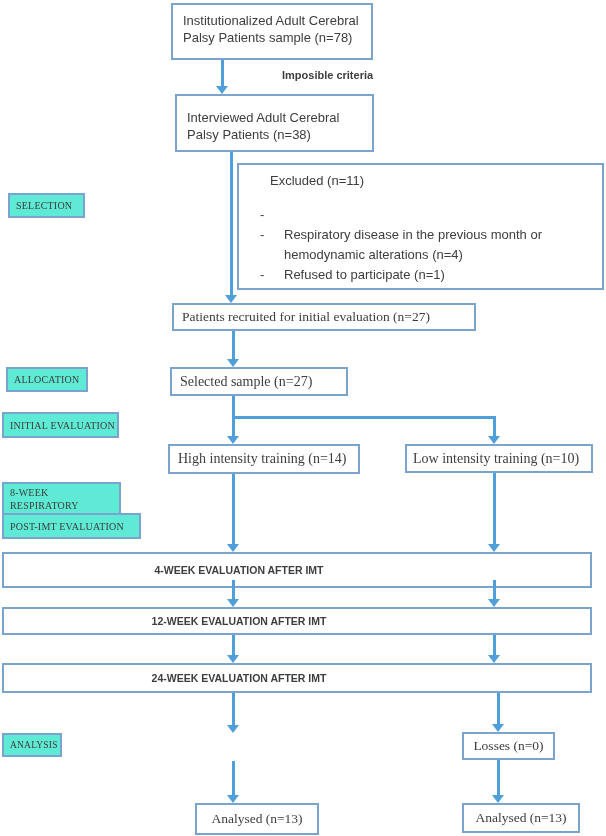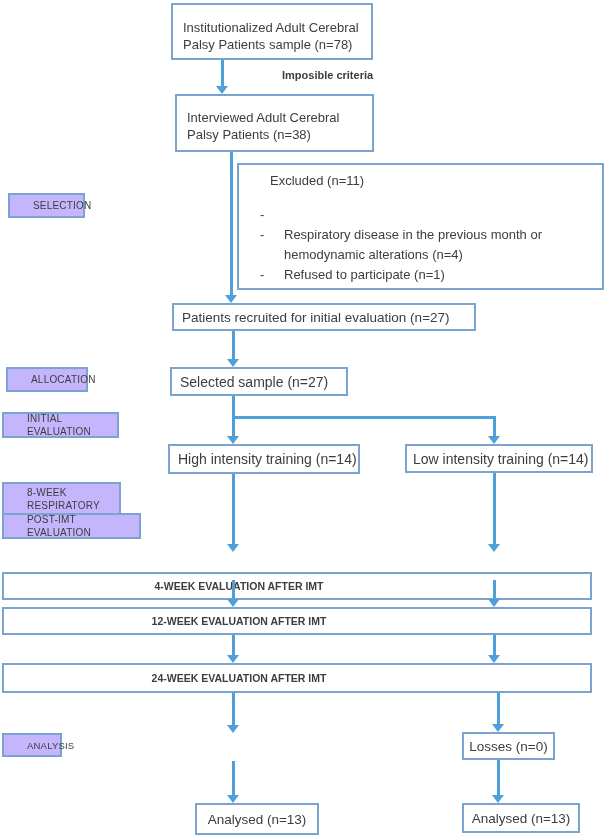--- a/index.html
+++ b/index.html
@@ -11,27 +11,27 @@
   .canvas{
     position:relative;width:606px;height:836px;background:#fff;
     font-family:"Liberation Sans",sans-serif;color:var(--text);overflow:hidden;
   }
   .box{
     position:absolute;border:2px solid var(--border);background:#fff;
     box-sizing:border-box;display:flex;align-items:center;font-size:13.5px;
   }
   .box .pad{padding-left:8px;}
   .multiline{align-items:flex-start;line-height:17px;font-size:13px;}
-  .multiline .pad{padding:14px 10px 0 10px;}
+  .multiline .pad{padding:7px 10px 0 10px;}
   .center .ctext{width:100%;text-align:center;}
-  .nowrap{white-space:nowrap;}
+  .nowrap{white-space:nowrap;font-family:Liberation Serif, serif;}
   .side{
-    position:absolute;border:2px solid var(--border);background:#c4b5fd;
+    position:absolute;border:2px solid var(--border);background:#5eead4;
     box-sizing:border-box;display:flex;align-items:center;
-    font-size:10px;line-height:13px;letter-spacing:.2px;padding-left:23px;
+    font-size:10px;line-height:13px;letter-spacing:.2px;padding-left:6px;font-family:Liberation Serif, serif;
   }
   .wide{justify-content:flex-start;}
   .wide .wtext{width:470px;text-align:center;font-weight:700;font-size:10.5px;}
   .excl{display:block;padding:6px 8px;font-size:13px;line-height:20px;align-items:normal;}
   .excl-title{margin-bottom:14px;margin-left:23px;}
   .excl-item{display:flex;}
   .dash{width:37px;padding-left:13px;box-sizing:border-box;}
   .itext{flex:1;}
   .incl-label{position:absolute;font-size:11px;font-weight:700;}
   .vline{position:absolute;width:3px;background:var(--arrow);}
@@ -103,29 +103,29 @@
 
   <div class="side" style="left:2px;top:450px;width:119px;height:53px;padding-top:2px;align-items:flex-start;margin-top:32px;">8-WEEK RESPIRATORY INTERVENTION</div>
 
   <div class="side" style="left:2px;top:513px;width:139px;height:26px;">POST-IMT EVALUATION</div>
 
   <div class="box" style="left:168px;top:444px;width:192px;height:30px;font-size:14px;">
     <div class="pad nowrap">High intensity training (n=14)</div>
   </div>
 
   <div class="box" style="left:405px;top:444px;width:188px;height:29px;font-size:14px;">
-    <div class="pad nowrap" style="padding-left:6px;">Low intensity training (n=14)</div>
+    <div class="pad nowrap" style="padding-left:6px;">Low intensity training (n=10)</div>
   </div>
 
   <div class="vline" style="left:232px;top:474px;height:70px;"></div>
   <div class="ahead" style="left:227px;top:544px;"></div>
   <div class="vline" style="left:493px;top:473px;height:71px;"></div>
   <div class="ahead" style="left:488px;top:544px;"></div>
 
-  <div class="box wide" style="left:2px;top:572px;width:590px;height:28px;">
+  <div class="box wide" style="left:2px;top:552px;width:590px;height:36px;">
     <div class="wtext">4-WEEK EVALUATION AFTER IMT</div>
   </div>
 
   <div class="vline" style="left:232px;top:580px;height:19px;"></div>
   <div class="ahead" style="left:227px;top:599px;"></div>
   <div class="vline" style="left:493px;top:580px;height:19px;"></div>
   <div class="ahead" style="left:488px;top:599px;"></div>
 
   <div class="box wide" style="left:2px;top:607px;width:590px;height:28px;">
     <div class="wtext">12-WEEK EVALUATION AFTER IMT</div>

